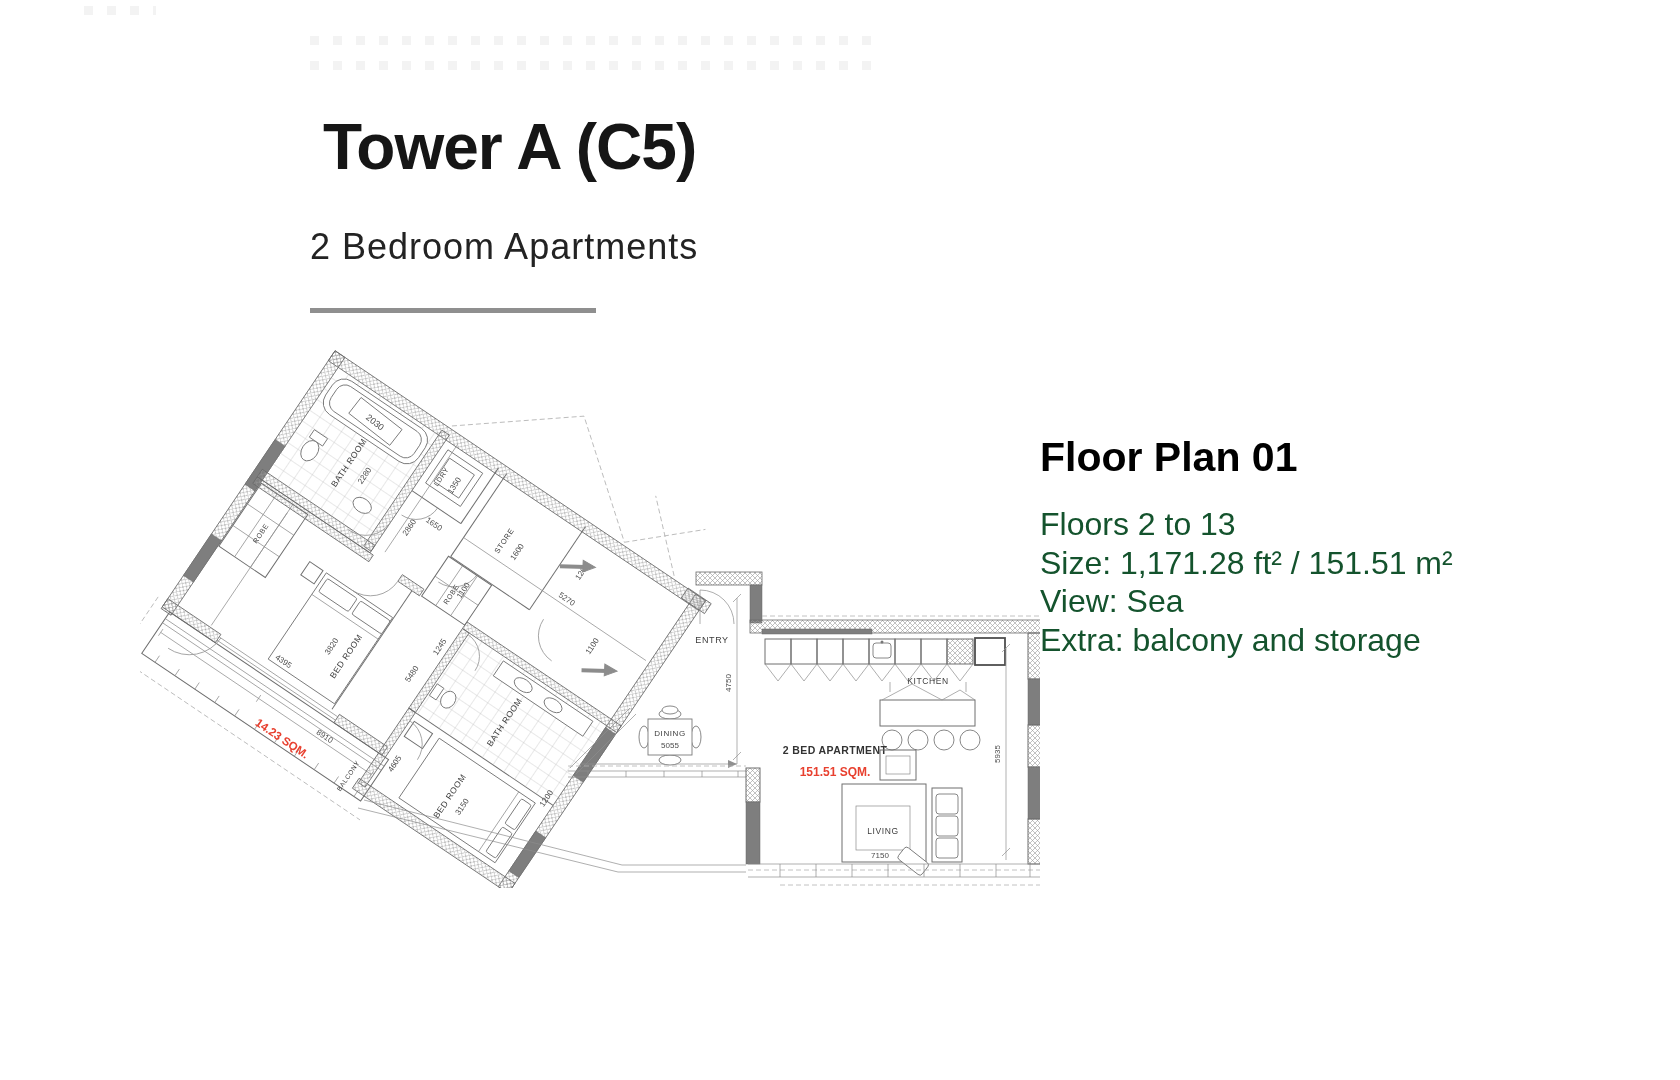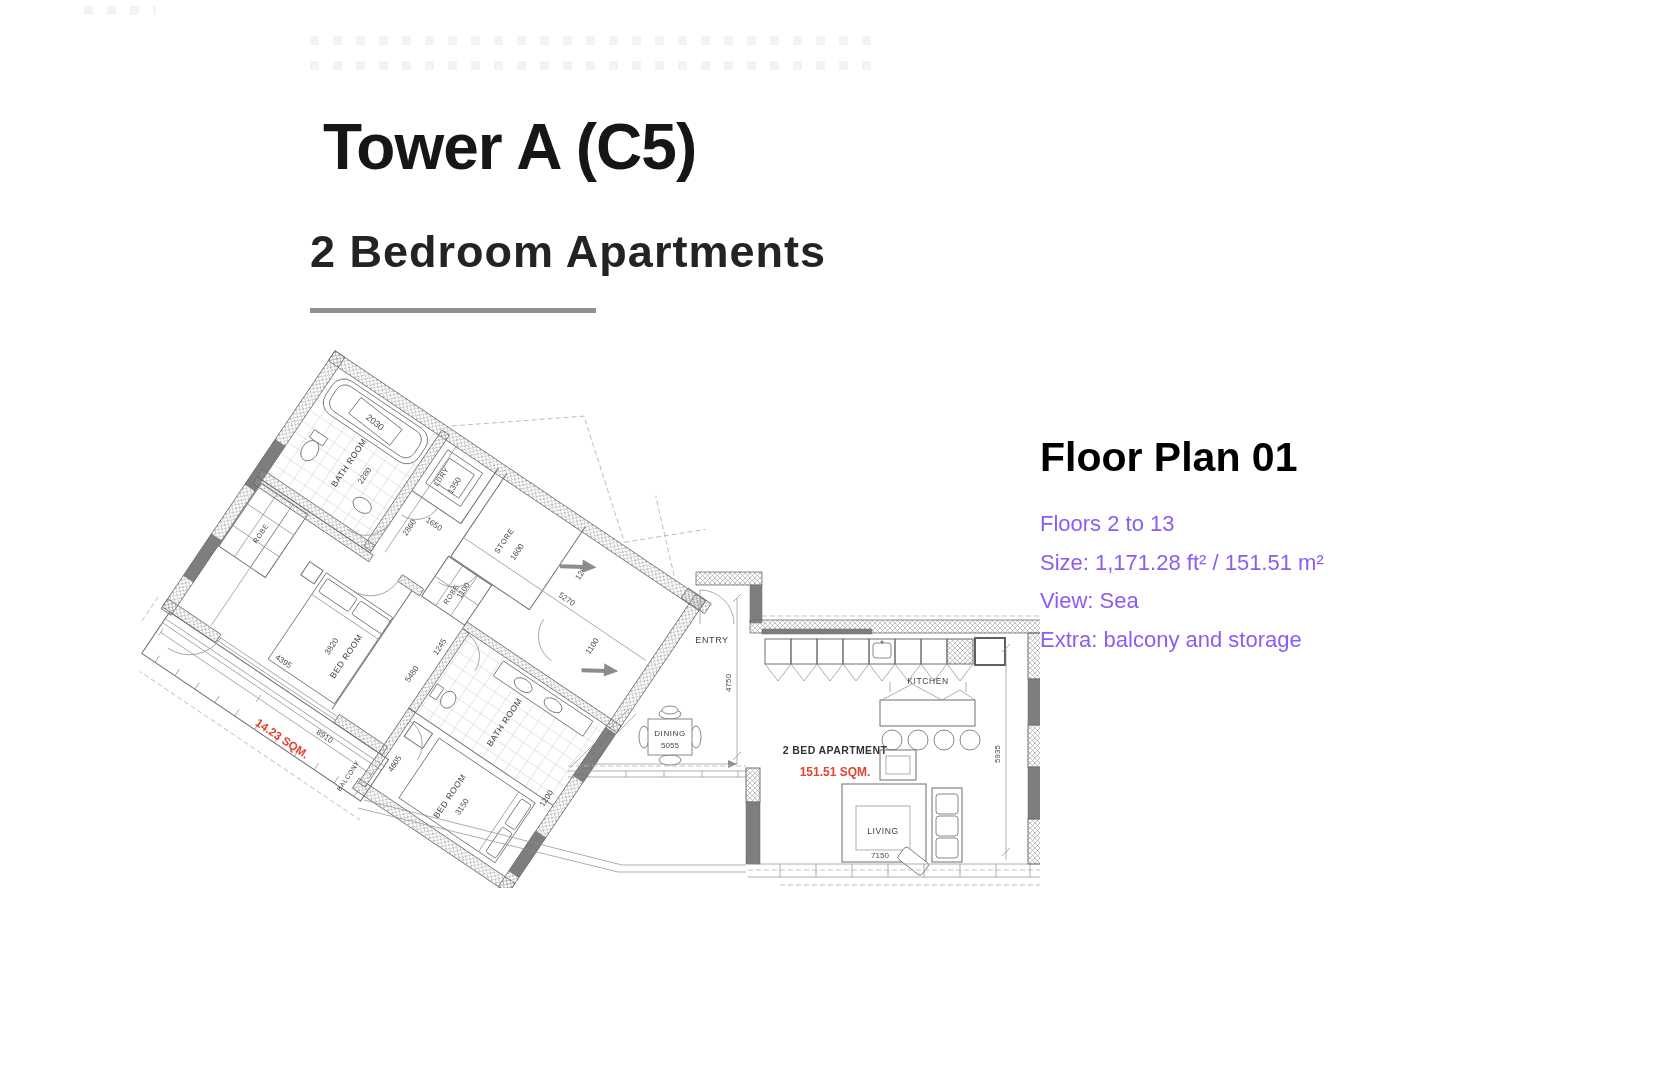--- a/index.html
+++ b/index.html
@@ -1,29 +1,29 @@
 <!DOCTYPE html>
 <html><head>
 <meta charset="utf-8">
 <style>
   html,body{margin:0;padding:0}
   body{
     width:1680px;height:1080px;background:#ffffff;position:relative;overflow:hidden;
     font-family:"Liberation Sans", sans-serif;
   }
   .title{position:absolute;left:323px;top:110px;font-size:64px;font-weight:800;color:#161616;letter-spacing:-1px}
-  .subtitle{position:absolute;left:310px;top:226px;font-size:45px;font-weight:700;color:#232323;letter-spacing:1px}
+  .subtitle{position:absolute;left:310px;top:226px;font-size:36px;font-weight:400;color:#232323;letter-spacing:1px}
   .divider{position:absolute;left:310px;top:308px;width:286px;height:5px;background:#8f8f8f}
   .wm{position:absolute;height:9px;background:repeating-linear-gradient(90deg,#f3f3f3 0 9px,transparent 9px 23px)}
   #wm1{left:310px;top:36px;width:566px}
   #wm2{left:310px;top:61px;width:566px}
   #wm3{left:84px;top:6px;width:72px}
   .info{position:absolute;left:1040px;top:434px}
   .info-heading{font-size:41px;font-weight:800;color:#000000;margin:0 0 24px 0}
-  .info-line{font-size:22px;color:#8b5cf6;line-height:38.5px;font-weight:400}
+  .info-line{font-size:32px;color:#14532d;line-height:38.5px;font-weight:400}
   .plan{position:absolute;left:140px;top:348px;width:900px;height:540px}
   svg{font-family:"Liberation Sans", sans-serif}
   .w{fill:url(#xh);stroke:#6a6a6a;stroke-width:.8}
   .sw{fill:#7e7e7e;stroke:#6a6a6a;stroke-width:.5}
   .tn{fill:none;stroke:#6f6f6f;stroke-width:1}
   .tn2{fill:none;stroke:#8c8c8c;stroke-width:.7}
   .fx{fill:#fff;stroke:#7a7a7a;stroke-width:.9}
   .dl{stroke:#909090;stroke-width:.7;fill:none}
   .dash{stroke:#b3b3b3;stroke-width:.8;stroke-dasharray:5 3;fill:none}
   .door{fill:none;stroke:#999;stroke-width:.8}

